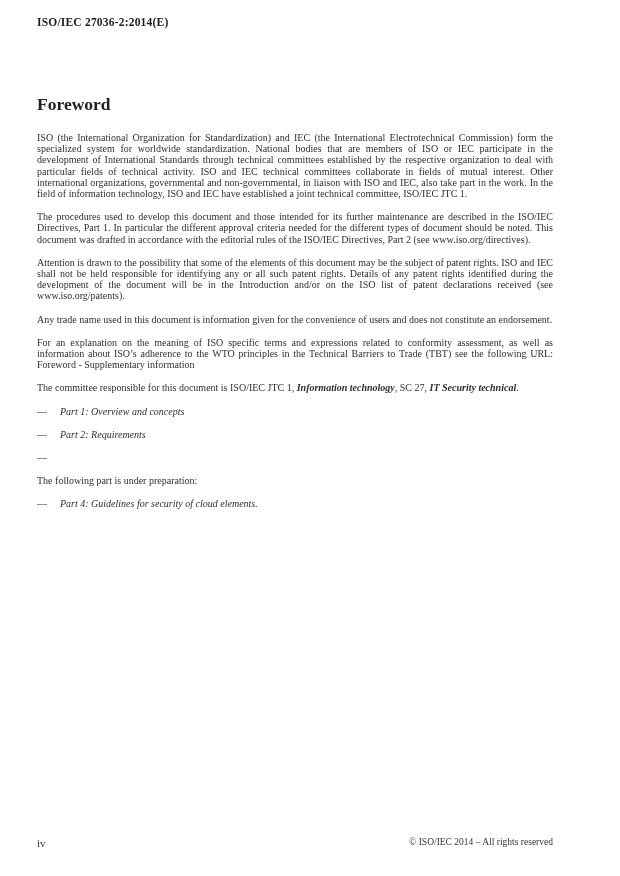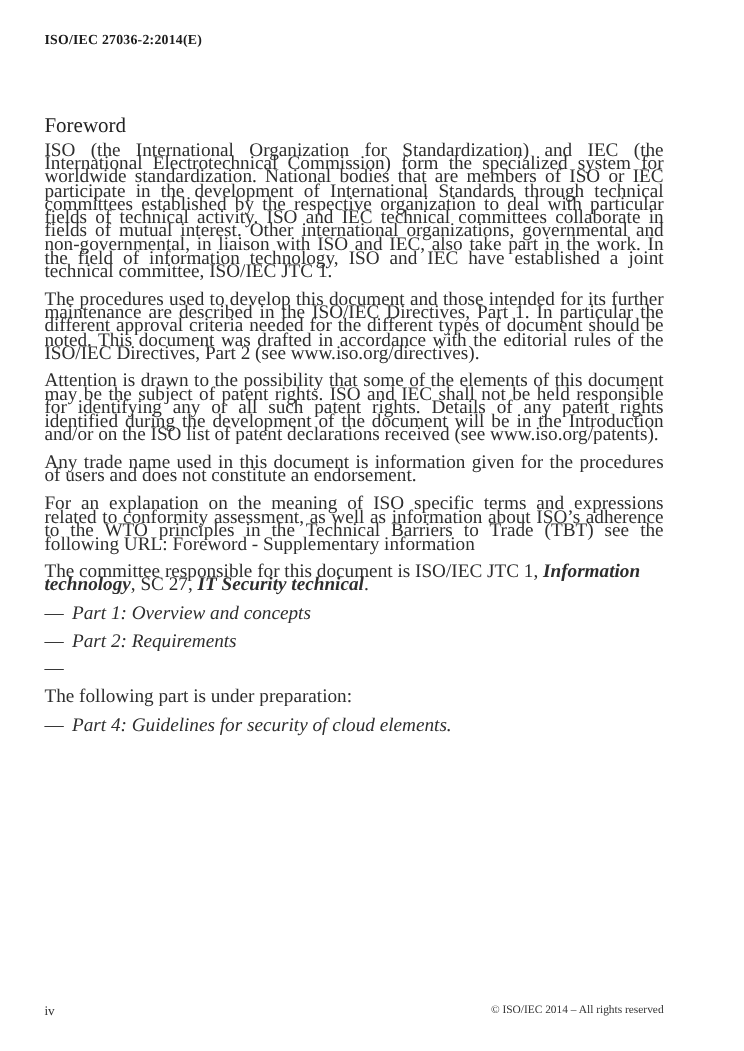--- a/index.html
+++ b/index.html
@@ -9,38 +9,38 @@
     font-family: "Liberation Serif", serif;
     position: relative;
     overflow: hidden;
   }
   .page {
     position: absolute; inset: 0;
     background: #ffffff;
   }
   .doc-header {
     position: absolute;
-    top: 28px; left: 37px;
+    top: 16px; left: 37px;
     font-size: 11.5px;
     font-weight: bold;
     color: #1c1c1c;
     letter-spacing: 0.2px;
   }
   .fw-title {
     position: absolute;
     top: 82px; left: 37px;
     font-size: 17.5px;
-    font-weight: normal;
+    font-weight: bold;
     color: #222222;
   }
   .body-text {
     position: absolute;
-    top: 120px; left: 37px;
+    top: 132px; left: 37px;
     width: 516px;
-    font-size: 16px;
+    font-size: 10px;
     line-height: 11.2px;
     color: #2e2e2e;
   }
   .body-text p { margin: 0 0 12px 0; text-align: justify; }
   .body-text p.no-just { text-align: left; }
   .it { font-style: italic; font-weight: bold; }
   .list-item {
     display: flex;
     margin: 0 0 12px 0;
     text-align: left;
@@ -74,21 +74,21 @@
   <h1 class="fw-title">Foreword</h1>
 
   <div class="body-text">
 
     <p><span>ISO (the International Organization for Standardization) and IEC (the International Electrotechnical Commission) form the specialized system for worldwide standardization. National bodies that are members of ISO or IEC participate in the development of International Standards through technical committees established by the respective organization to deal with particular fields of technical activity. ISO and IEC technical committees collaborate in fields of mutual interest. Other international organizations, governmental and non-governmental, in liaison with ISO and IEC, also take part in the work. In the field of information technology, ISO and IEC have established a joint technical committee, ISO/IEC JTC 1.</span></p>
 
     <p><span>The procedures used to develop this document and those intended for its further maintenance are described in the ISO/IEC Directives, Part 1.  In particular the different approval criteria needed for the different types of document should be noted.  This document was drafted in accordance with the editorial rules of the ISO/IEC Directives, Part 2 (see www.iso.org/directives).</span></p>
 
     <p><span>Attention is drawn to the possibility that some of the elements of this document may be the subject of patent rights. ISO and IEC shall not be held responsible for identifying any or all such patent rights. Details of any patent rights identified during the development of the document will be in the Introduction and/or on the ISO list of patent declarations received (see www.iso.org/patents).</span></p>
 
-    <p><span>Any trade name used in this document is information given for the procedures of users and does not constitute an endorsement.</span></p>
+    <p><span>Any trade name used in this document is information given for the convenience of users and does not constitute an endorsement.</span></p>
 
     <p><span>For an explanation on the meaning of ISO specific terms and expressions related to conformity assessment, as well as information about ISO’s adherence to the WTO principles in the Technical Barriers to Trade (TBT) see the following URL:  Foreword - Supplementary information</span></p>
 
     <p class="no-just"><span>The committee responsible for this document is ISO/IEC JTC 1, </span><span class="it">Information technology</span><span>, SC 27, </span><span class="it">IT Security technical</span><span>.</span></p>
 
 
     <div class="list-item">
       <span class="dash">—</span>
       <span class="li-text">Part 1: Overview and concepts</span>
     </div>

